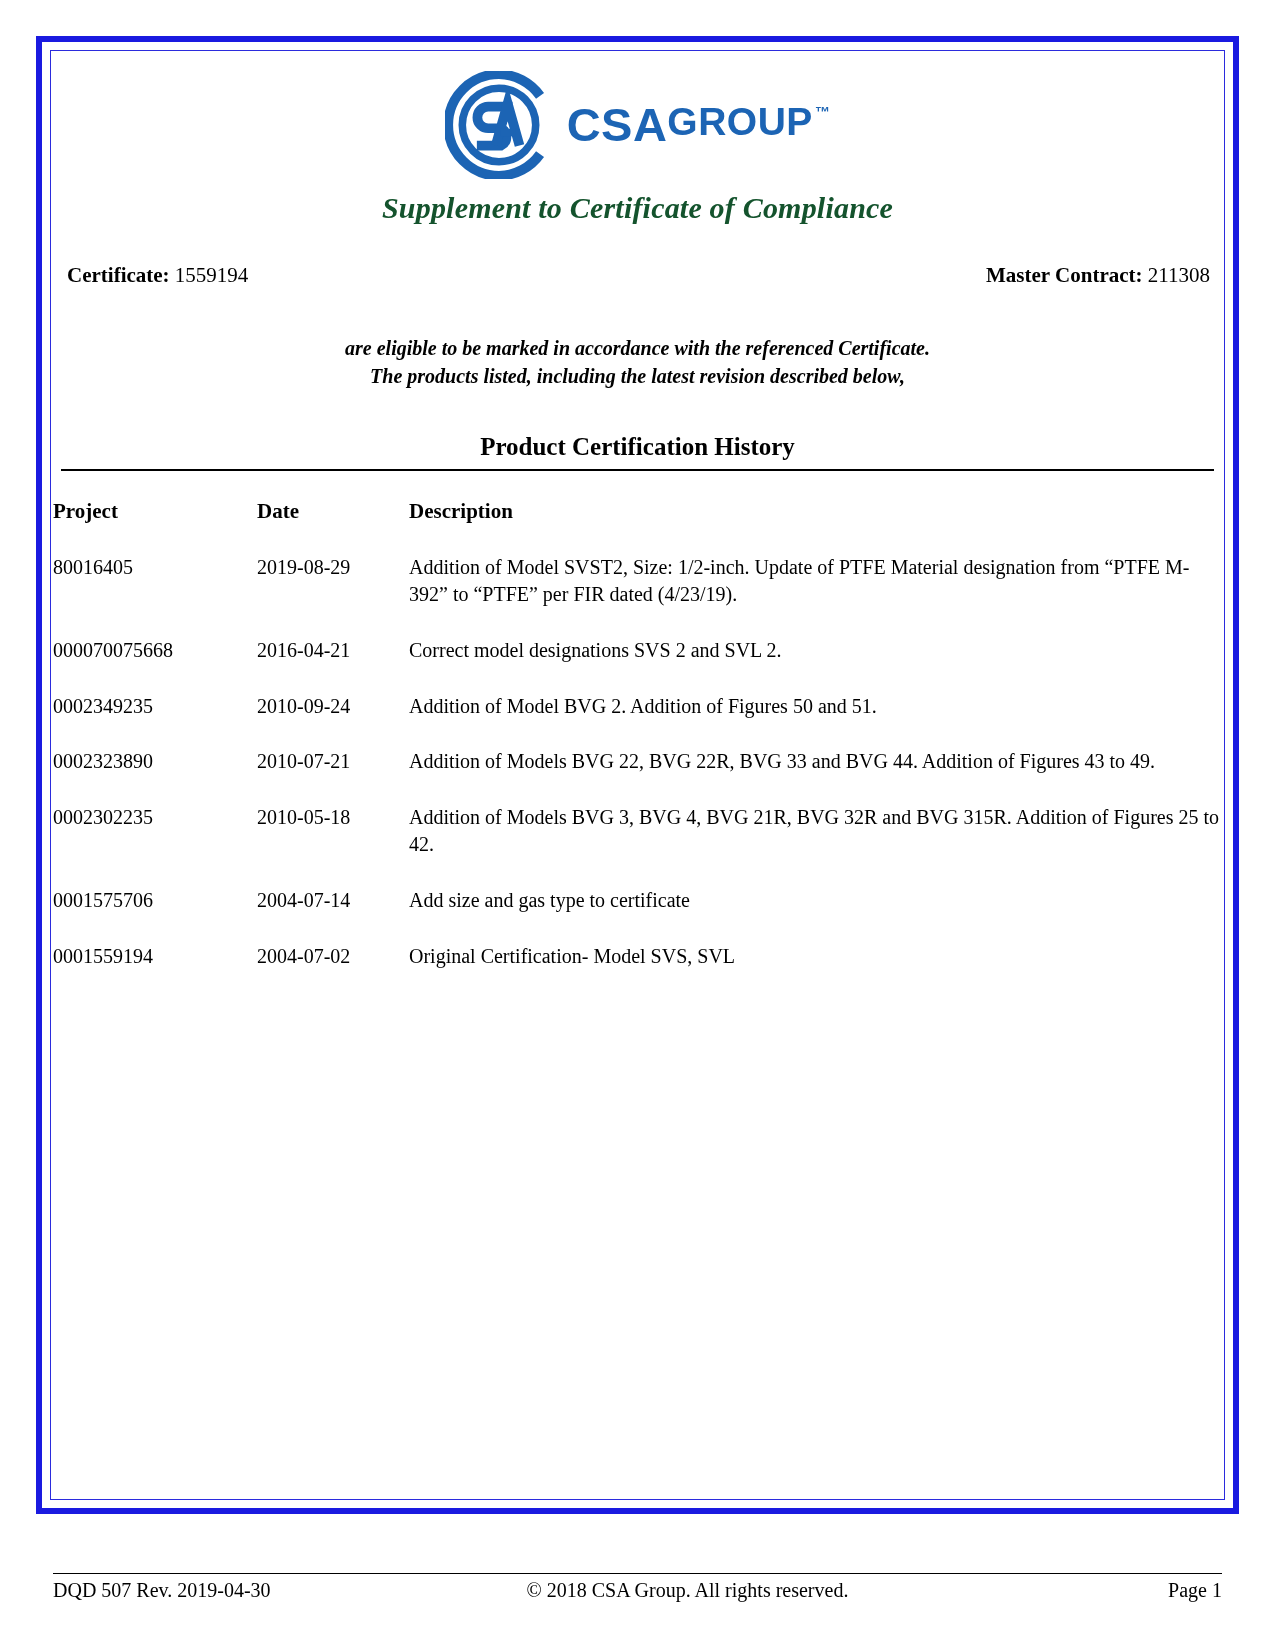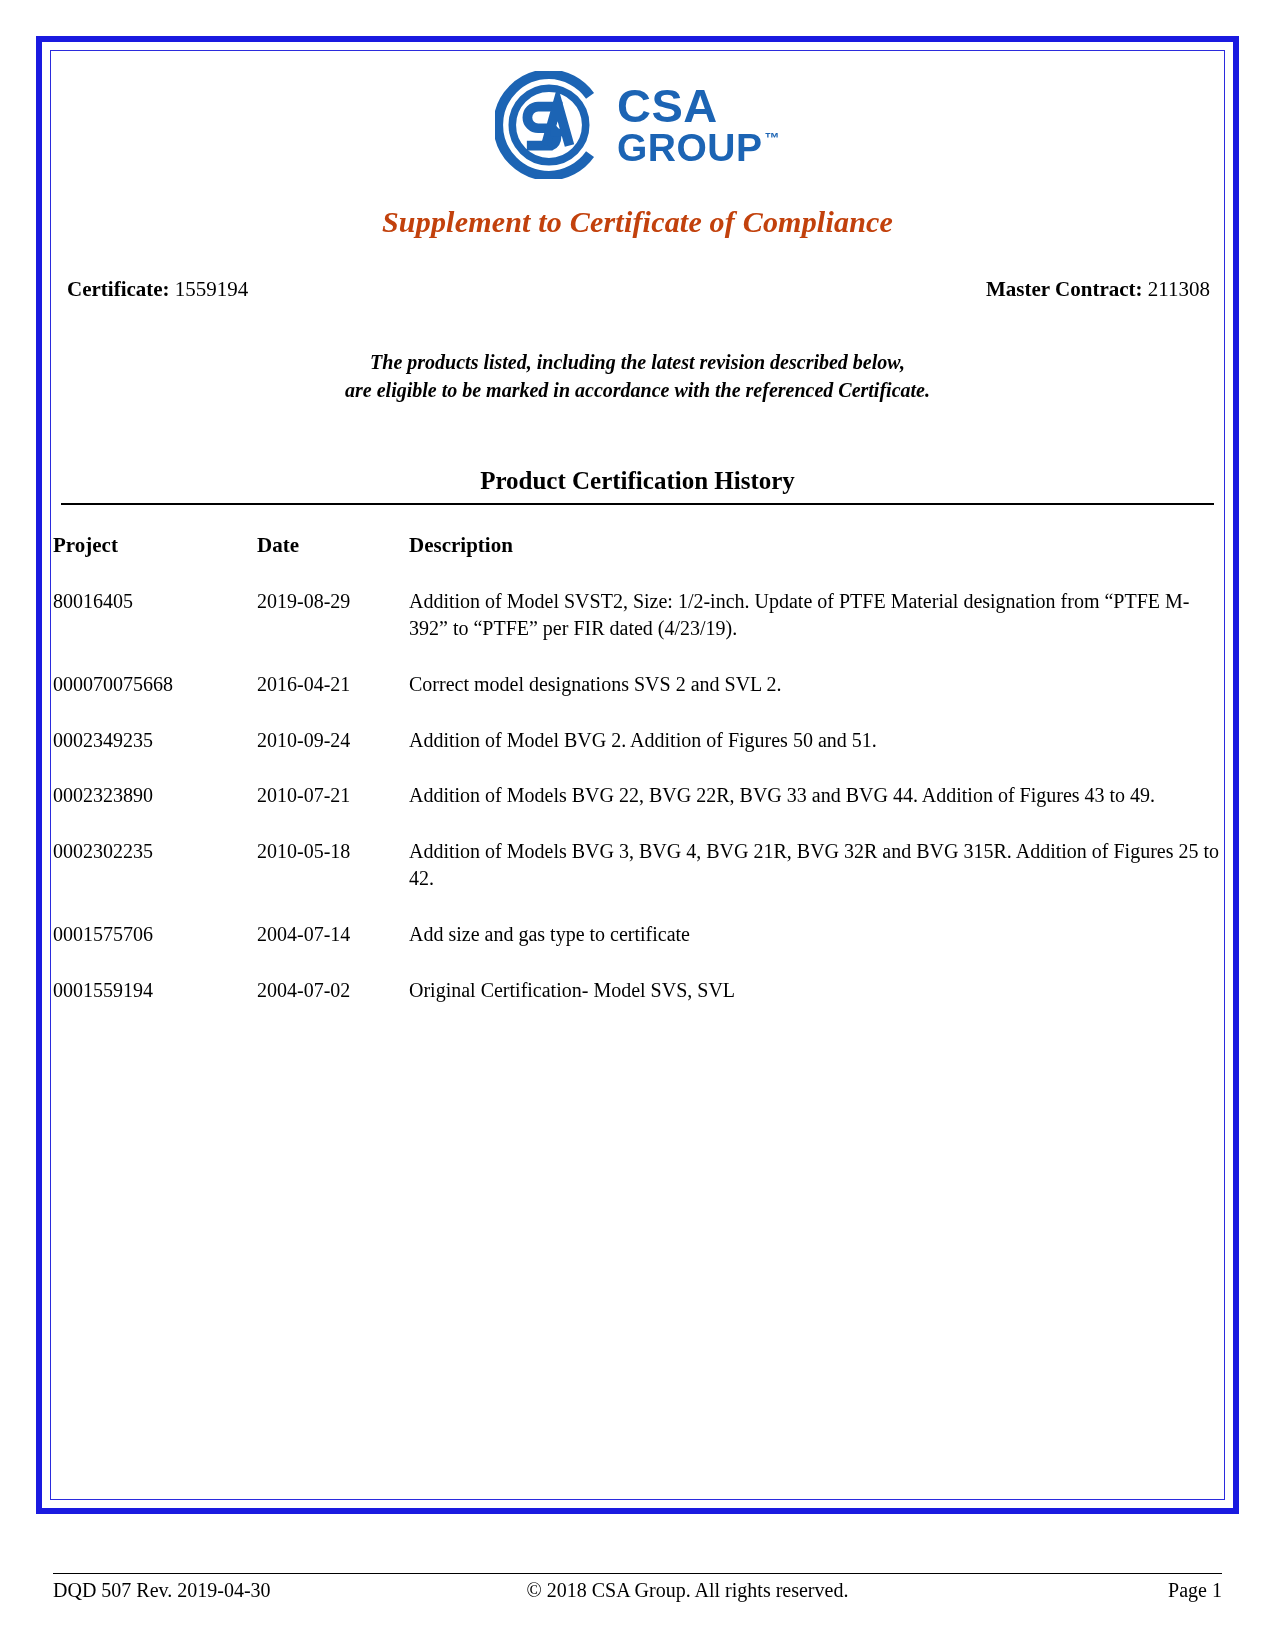--- a/index.html
+++ b/index.html
@@ -55,40 +55,40 @@
     align-items: center;
   }
   .logo {
     display: flex;
     align-items: center;
     gap: 14px;
   }
   .logo-mark { width: 108px; height: 108px; display:block; }
   .logo-text {
     display: flex;
-    flex-direction: column;
+    flex-direction: row;
     line-height: 0.95;
     font-family: "Liberation Sans", "DejaVu Sans", sans-serif;
     font-weight: bold;
     color: #1c64b4;
     letter-spacing: 0.5px;
   }
   .logo-text .l1 { font-size: 47px; }
   .logo-text .l2row { display: flex; align-items: flex-start; }
   .logo-text .l2 { font-size: 39px; }
   .logo-text .tm { font-size: 15px; margin-top: 2px; margin-left: 2px; }
 
   
   .doc-title {
     text-align: center;
-    color: #c2410c;
+    color: #14532d;
     font-style: italic;
     font-weight: bold;
     font-size: 30px;
-    margin-top: 26px;
+    margin-top: 12px;
     letter-spacing: 0.2px;
   }
 
   
   .cert-row {
     display: flex;
     justify-content: space-between;
     align-items: center;
     margin-top: 38px;
     padding: 0 12px 0 14px;
@@ -106,21 +106,21 @@
     font-size: 20px;
     line-height: 1.42;
     margin-top: 46px;
   }
 
   
   .section-heading {
     text-align: center;
     font-weight: bold;
     font-size: 25px;
-    margin-top: 62px;
+    margin-top: 42px;
   }
   .section-rule {
     border: none;
     border-top: 2px solid #000;
     margin: 8px 8px 0 8px;
   }
 
   
   table.history {
     width: 100%;
@@ -211,22 +211,22 @@
       <span class="lbl">Certificate:</span>
       <span class="val">1559194</span>
     </div>
     <div>
       <span class="lbl">Master Contract:</span>
       <span class="val">211308</span>
     </div>
   </div>
 
   <div class="statement">
+    <div>are eligible to be marked in accordance with the referenced Certificate.</div>
     <div>The products listed, including the latest revision described below,</div>
-    <div>are eligible to be marked in accordance with the referenced Certificate.</div>
   </div>
 
   <div class="section-heading">Product Certification History</div>
   <hr class="section-rule">
 
   <table class="history">
     <colgroup>
       <col class="c-project">
       <col class="c-date">
       <col class="c-desc">

